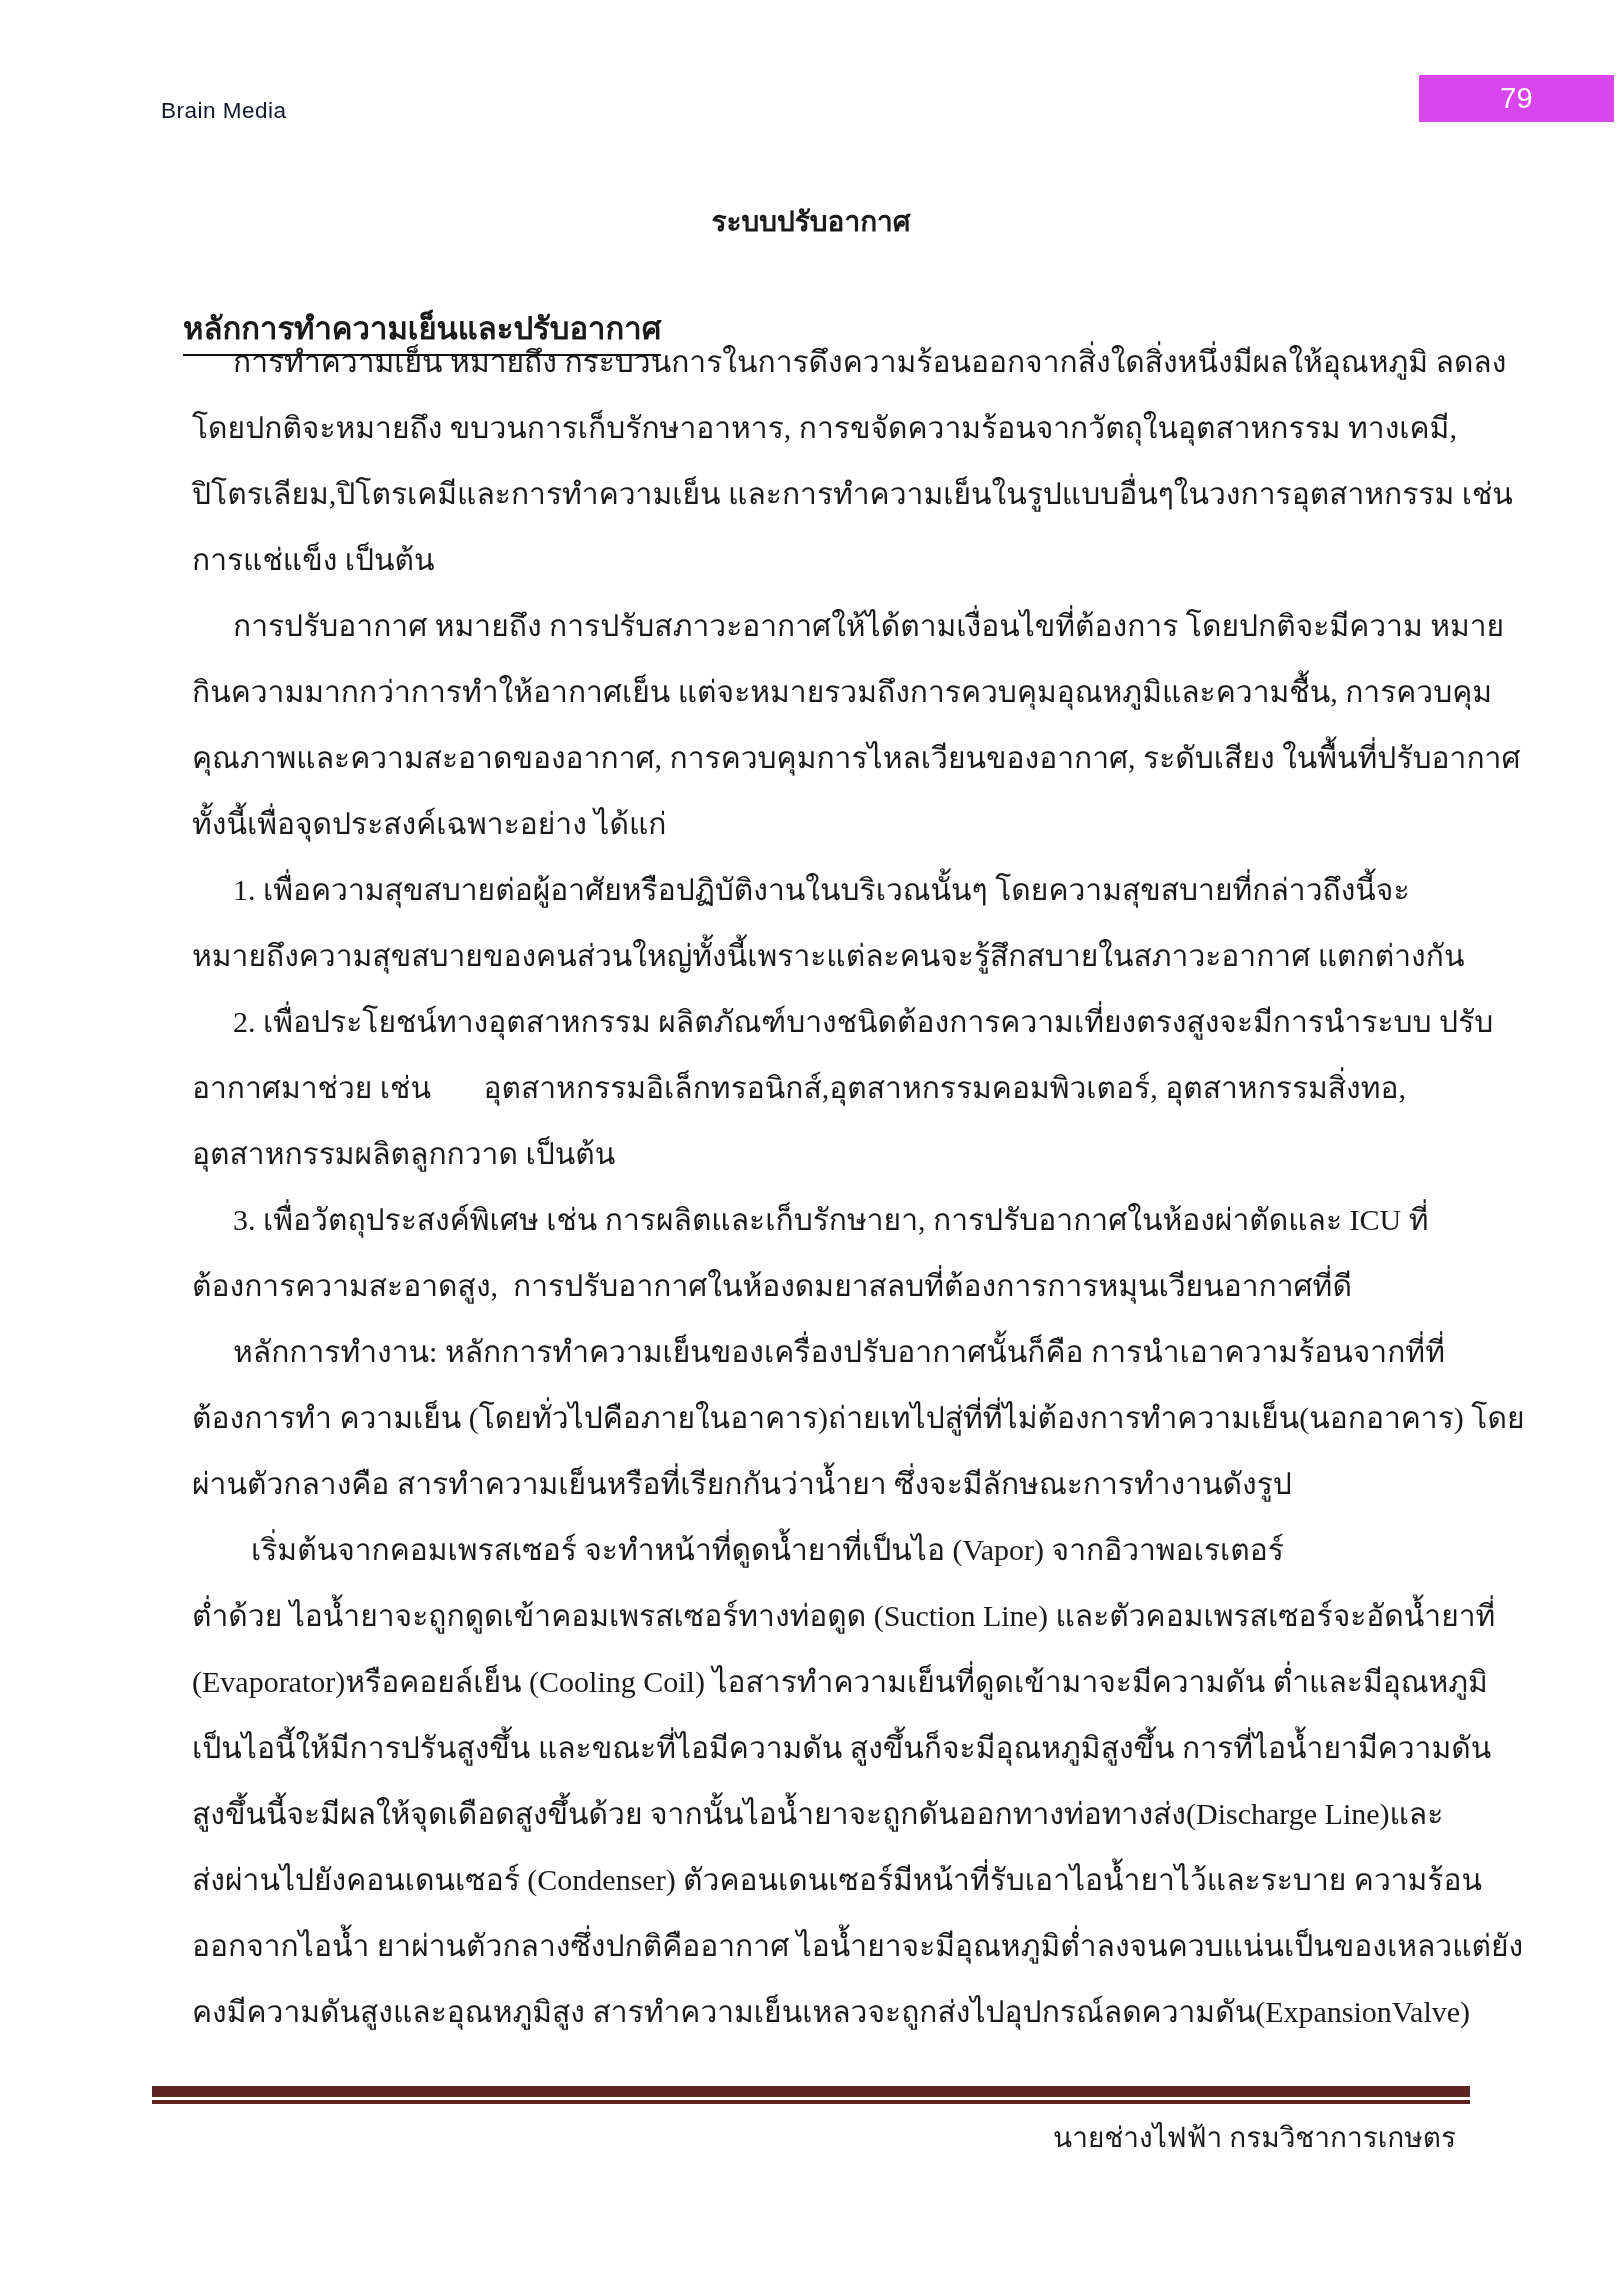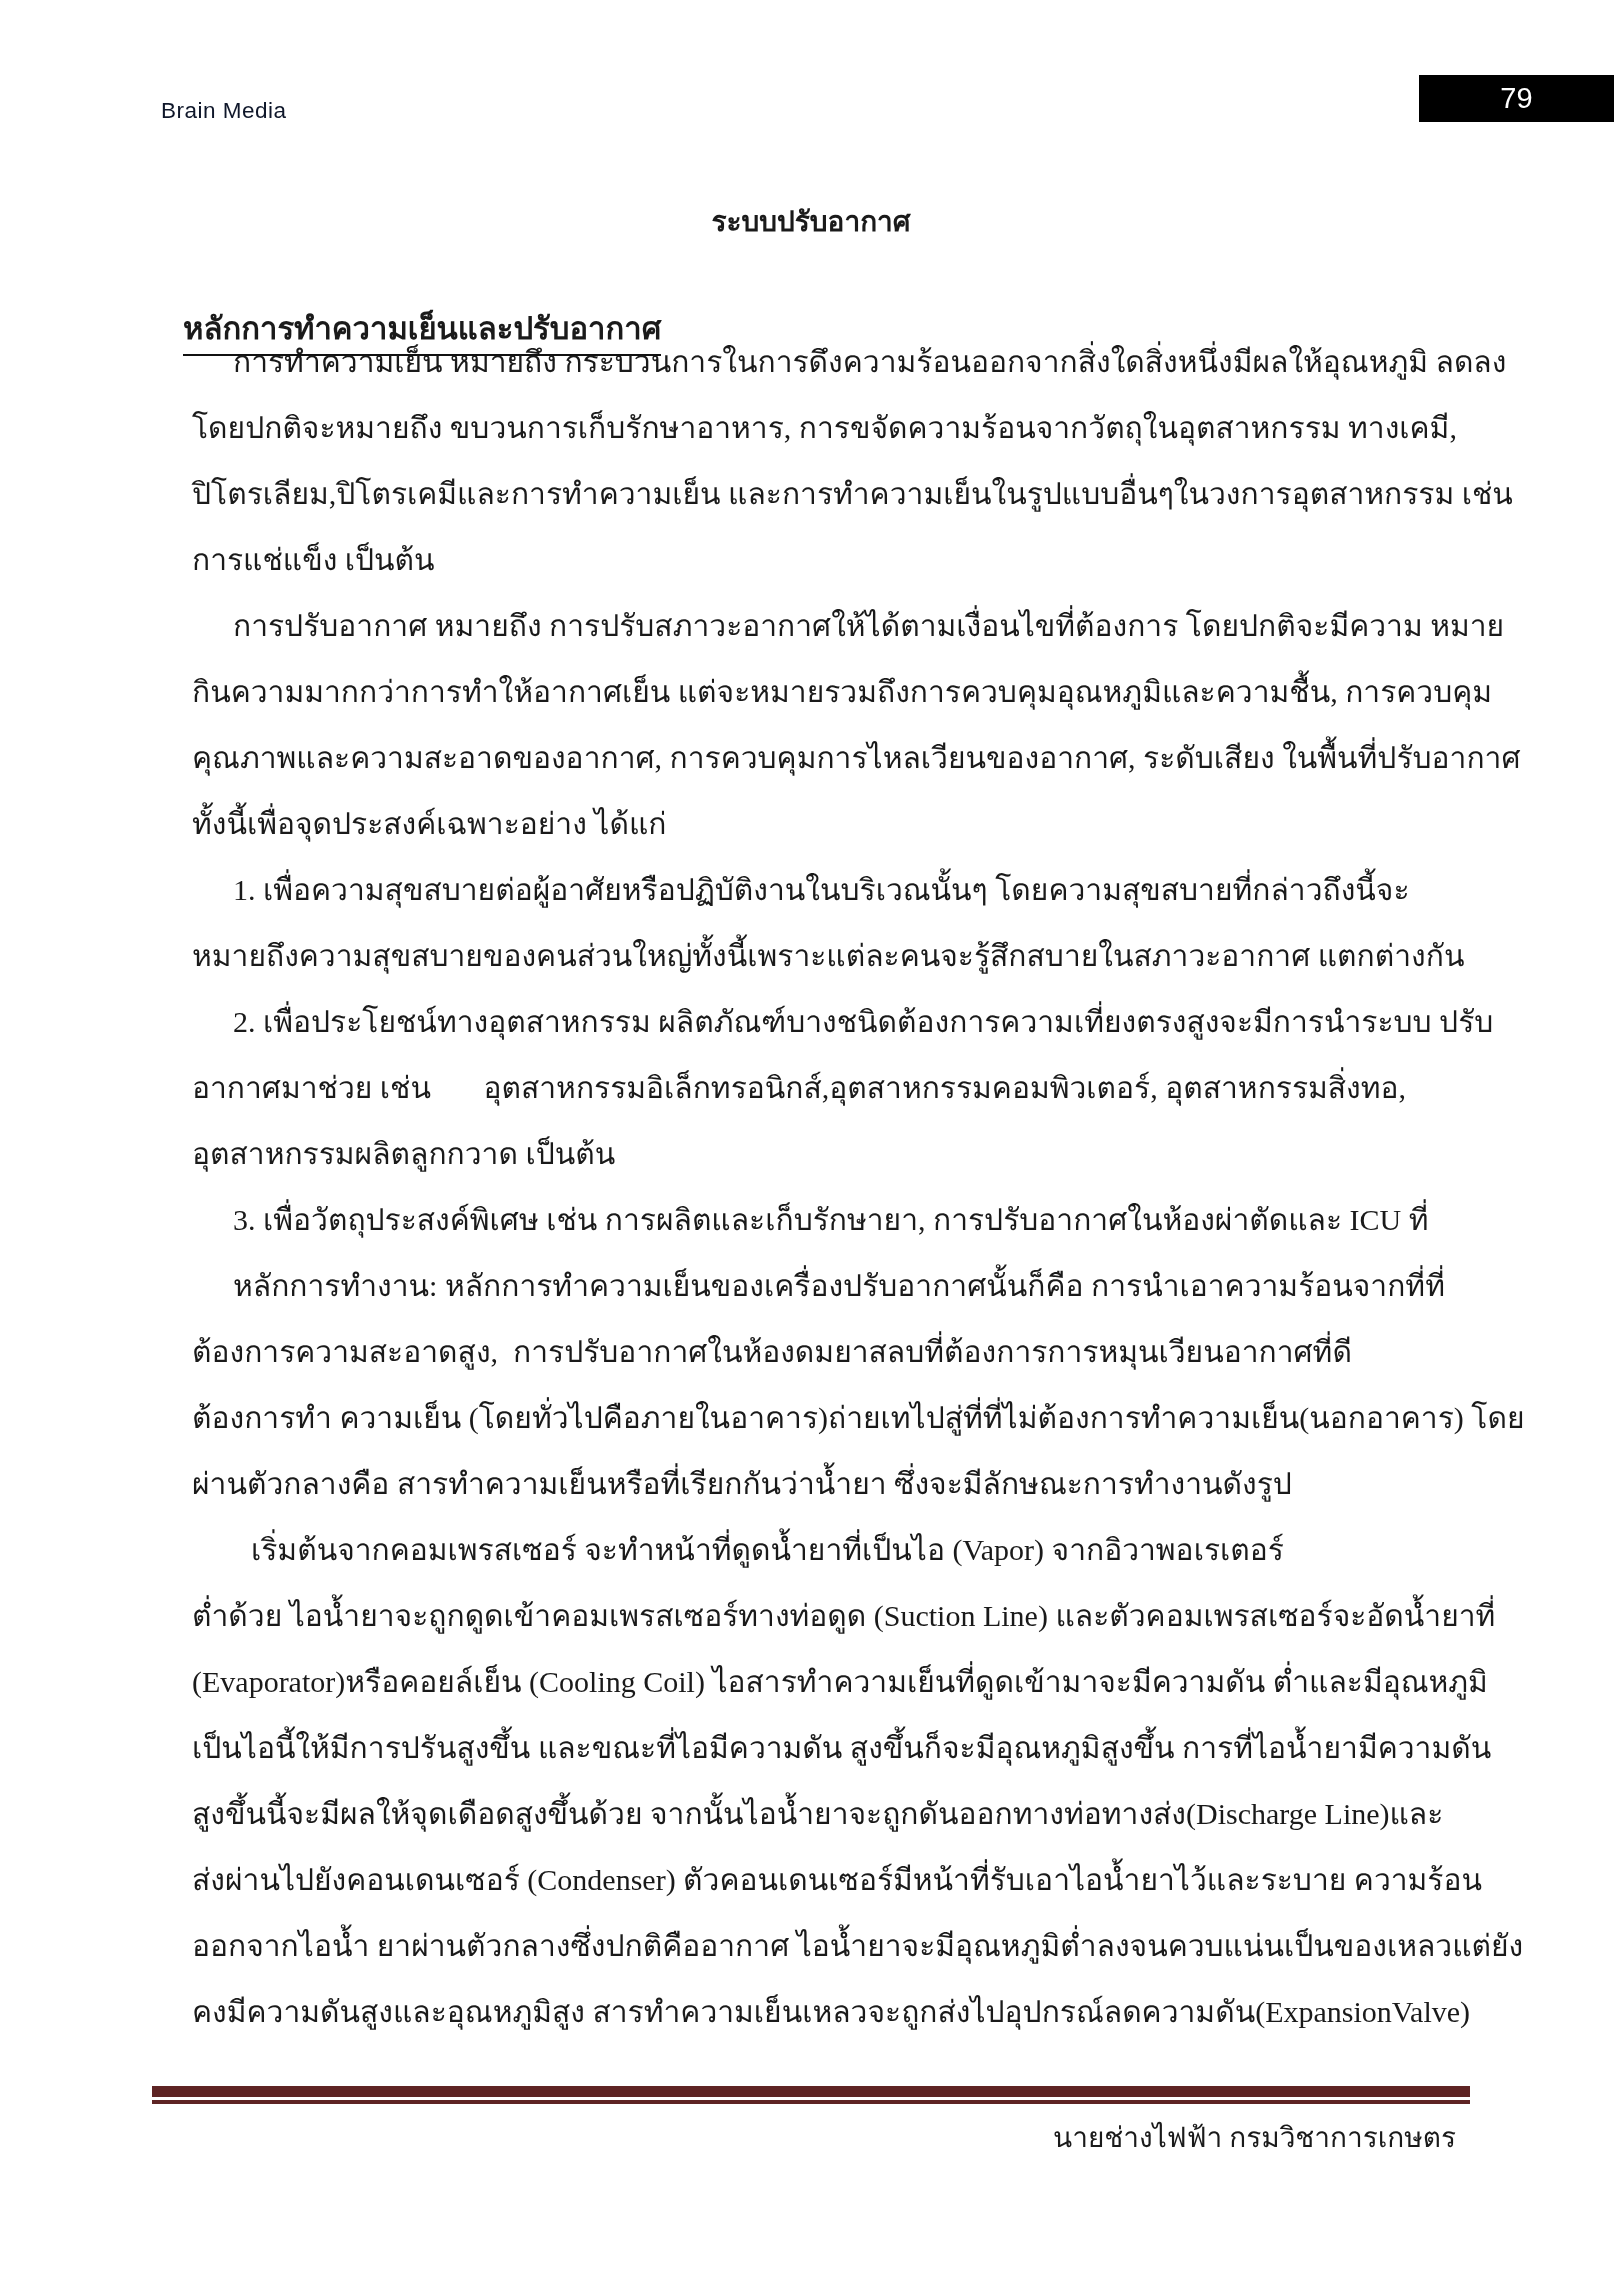--- a/index.html
+++ b/index.html
@@ -12,21 +12,21 @@
     color:#1a1a1a;
   }
   .brand {
     position:absolute; left:161px; top:98px;
     font-family:"Liberation Sans","DejaVu Sans",sans-serif;
     font-size:22.5px; color:#0f172a; letter-spacing:0.5px;
   }
   .page-number-badge {
     position:absolute; left:1419px; top:75px;
     width:195px; height:47px;
-    background:#000000;
+    background:#d946ef;
     display:flex; align-items:center; justify-content:center;
     color:#ffffff;
     font-family:"Liberation Sans","DejaVu Sans",sans-serif;
     font-size:29px;
   }
   .doc-title {
     position:absolute; left:152px; top:199px; width:1318px;
     text-align:center;
     font-size:28px; font-weight:700;
     white-space:pre;
@@ -96,22 +96,22 @@
     <div class="bodyline indent">การปรับอากาศ หมายถึง การปรับสภาวะอากาศให้ได้ตามเงื่อนไขที่ต้องการ โดยปกติจะมีความ หมาย</div>
     <div class="bodyline">กินความมากกว่าการทำให้อากาศเย็น แต่จะหมายรวมถึงการควบคุมอุณหภูมิและความชื้น, การควบคุม</div>
     <div class="bodyline">คุณภาพและความสะอาดของอากาศ, การควบคุมการไหลเวียนของอากาศ, ระดับเสียง ในพื้นที่ปรับอากาศ</div>
     <div class="bodyline">ทั้งนี้เพื่อจุดประสงค์เฉพาะอย่าง ได้แก่</div>
     <div class="bodyline indent">1. เพื่อความสุขสบายต่อผู้อาศัยหรือปฏิบัติงานในบริเวณนั้นๆ โดยความสุขสบายที่กล่าวถึงนี้จะ</div>
     <div class="bodyline">หมายถึงความสุขสบายของคนส่วนใหญ่ทั้งนี้เพราะแต่ละคนจะรู้สึกสบายในสภาวะอากาศ แตกต่างกัน</div>
     <div class="bodyline indent">2. เพื่อประโยชน์ทางอุตสาหกรรม ผลิตภัณฑ์บางชนิดต้องการความเที่ยงตรงสูงจะมีการนำระบบ ปรับ</div>
     <div class="bodyline">อากาศมาช่วย เช่น       อุตสาหกรรมอิเล็กทรอนิกส์,อุตสาหกรรมคอมพิวเตอร์, อุตสาหกรรมสิ่งทอ,</div>
     <div class="bodyline">อุตสาหกรรมผลิตลูกกวาด เป็นต้น</div>
     <div class="bodyline indent">3. เพื่อวัตถุประสงค์พิเศษ เช่น การผลิตและเก็บรักษายา, การปรับอากาศในห้องผ่าตัดและ ICU ที่</div>
+    <div class="bodyline">ต้องการความสะอาดสูง,  การปรับอากาศในห้องดมยาสลบที่ต้องการการหมุนเวียนอากาศที่ดี</div>
     <div class="bodyline indent">หลักการทำงาน: หลักการทำความเย็นของเครื่องปรับอากาศนั้นก็คือ การนำเอาความร้อนจากที่ที่</div>
-    <div class="bodyline">ต้องการความสะอาดสูง,  การปรับอากาศในห้องดมยาสลบที่ต้องการการหมุนเวียนอากาศที่ดี</div>
     <div class="bodyline">ต้องการทำ ความเย็น (โดยทั่วไปคือภายในอาคาร)ถ่ายเทไปสู่ที่ที่ไม่ต้องการทำความเย็น(นอกอาคาร) โดย</div>
     <div class="bodyline">ผ่านตัวกลางคือ สารทำความเย็นหรือที่เรียกกันว่าน้ำยา ซึ่งจะมีลักษณะการทำงานดังรูป</div>
     <div class="bodyline indent2">เริ่มต้นจากคอมเพรสเซอร์ จะทำหน้าที่ดูดน้ำยาที่เป็นไอ (Vapor) จากอิวาพอเรเตอร์</div>
     <div class="bodyline">ต่ำด้วย ไอน้ำยาจะถูกดูดเข้าคอมเพรสเซอร์ทางท่อดูด (Suction Line) และตัวคอมเพรสเซอร์จะอัดน้ำยาที่</div>
     <div class="bodyline">(Evaporator)หรือคอยล์เย็น (Cooling Coil) ไอสารทำความเย็นที่ดูดเข้ามาจะมีความดัน ต่ำและมีอุณหภูมิ</div>
     <div class="bodyline">เป็นไอนี้ให้มีการปรันสูงขึ้น และขณะที่ไอมีความดัน สูงขึ้นก็จะมีอุณหภูมิสูงขึ้น การที่ไอน้ำยามีความดัน</div>
     <div class="bodyline">สูงขึ้นนี้จะมีผลให้จุดเดือดสูงขึ้นด้วย จากนั้นไอน้ำยาจะถูกดันออกทางท่อทางส่ง(Discharge Line)และ</div>
     <div class="bodyline">ส่งผ่านไปยังคอนเดนเซอร์ (Condenser) ตัวคอนเดนเซอร์มีหน้าที่รับเอาไอน้ำยาไว้และระบาย ความร้อน</div>
     <div class="bodyline">ออกจากไอน้ำ ยาผ่านตัวกลางซึ่งปกติคืออากาศ ไอน้ำยาจะมีอุณหภูมิต่ำลงจนควบแน่นเป็นของเหลวแต่ยัง</div>
     <div class="bodyline">คงมีความดันสูงและอุณหภูมิสูง สารทำความเย็นเหลวจะถูกส่งไปอุปกรณ์ลดความดัน(ExpansionValve)</div>

